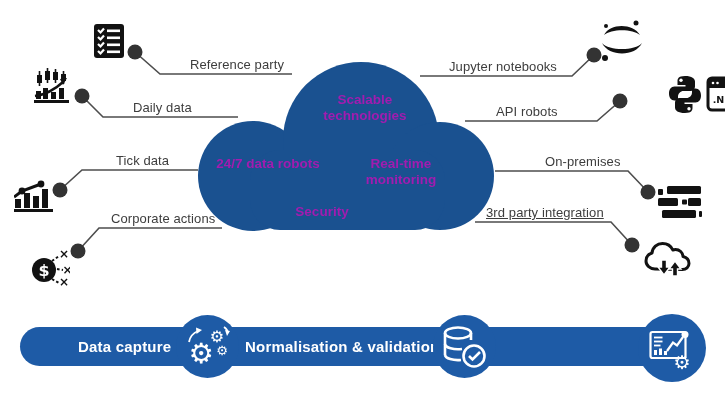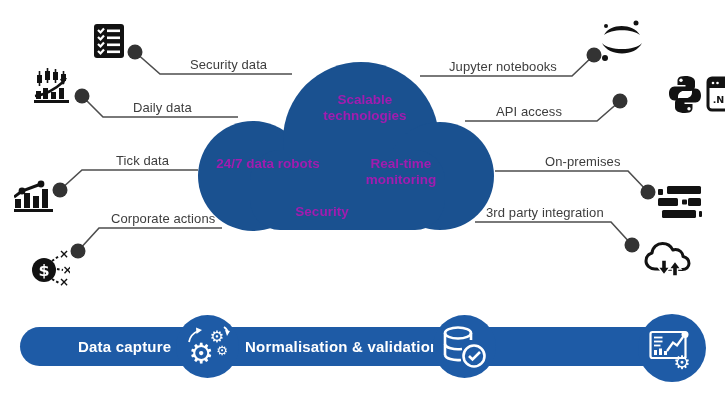--- a/index.html
+++ b/index.html
@@ -74,29 +74,29 @@
       <circle cx="440" cy="176" r="54"></circle>
       <rect x="250" y="150" width="195" height="80" rx="30"></rect>
     </g>
   </svg>
 
   <div class="cloud-label" style="left:305px;top:92px;width:120px;">Scalable technologies</div>
   <div class="cloud-label" style="left:213px;top:156px;width:110px;">24/7 data robots</div>
   <div class="cloud-label" style="left:346px;top:156px;width:110px;">Real-time monitoring</div>
   <div class="cloud-label" style="left:272px;top:204px;width:100px;">Security</div>
 
-  <div class="conn-label" style="left:190px;top:57px;">Security data</div>
+  <div class="conn-label" style="left:190px;top:57px;">Reference party</div>
   <div class="conn-label" style="left:133px;top:100px;text-align:right;">Daily data</div>
   <div class="conn-label" style="left:116px;top:153px;">Tick data</div>
   <div class="conn-label" style="left:449px;top:59px;">Jupyter notebooks</div>
 
   <div class="conn-label" style="left:111px;top:211px;">Corporate actions</div>
-  <div class="conn-label" style="left:496px;top:104px;">API access</div>
+  <div class="conn-label" style="left:496px;top:104px;">API robots</div>
   <div class="conn-label" style="left:545px;top:154px;">On-premises</div>
-  <div class="conn-label" style="left:486px;top:205px;">3rd party integration</div>
+  <div class="conn-label" style="left:486px;top:205px;text-decoration:underline;">3rd party integration</div>
 
   <div class="icon" style="left:94px;top:24px;">
     <svg width="32" height="35" viewBox="0 0 32 35">
       <rect x="0" y="0" width="30" height="34" rx="3" fill="var(--icon-black)"></rect>
       <g stroke="#fff" stroke-width="2.2" fill="none">
         <polyline points="4,6 6.5,8.5 10,4.5"></polyline>
           <polyline points="4,13 6.5,15.5 10,11.5"></polyline>
         <polyline points="4,20 6.5,22.5 10,18.5"></polyline>
           <polyline points="4,27 6.5,29.5 10,25.5"></polyline>
       </g>

